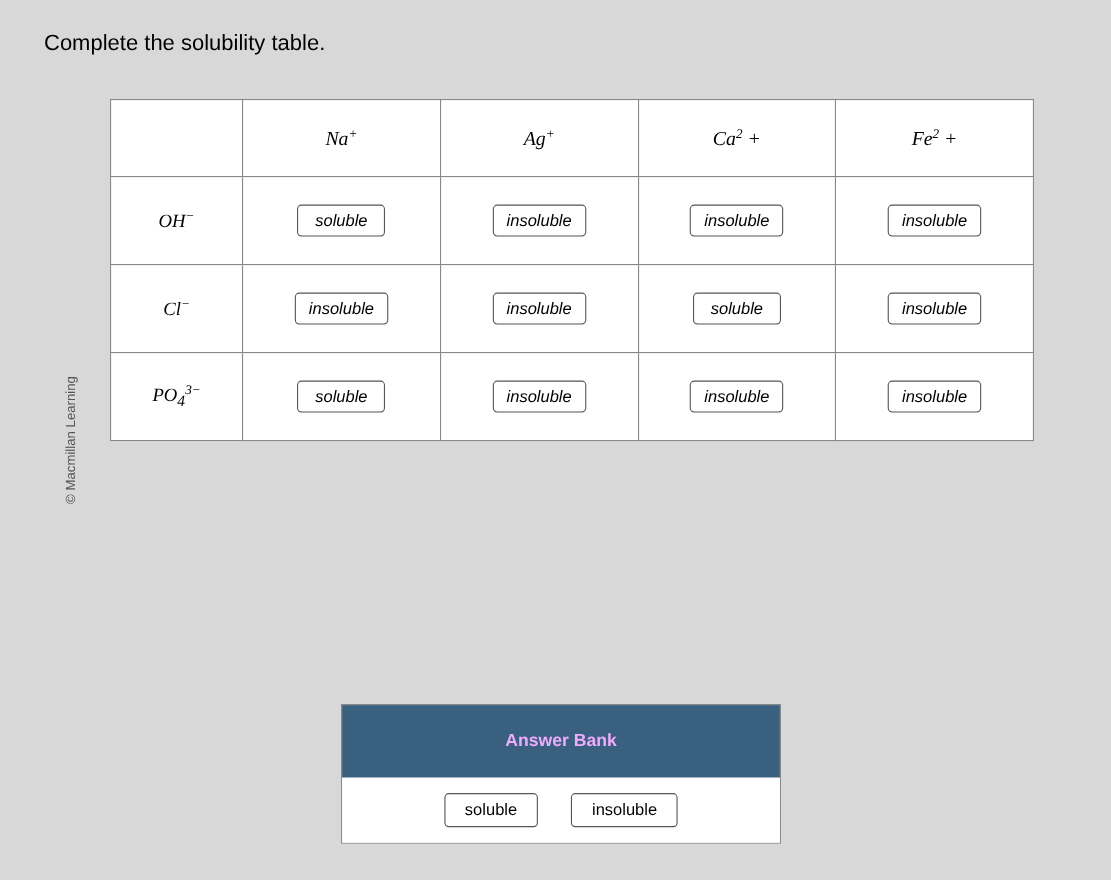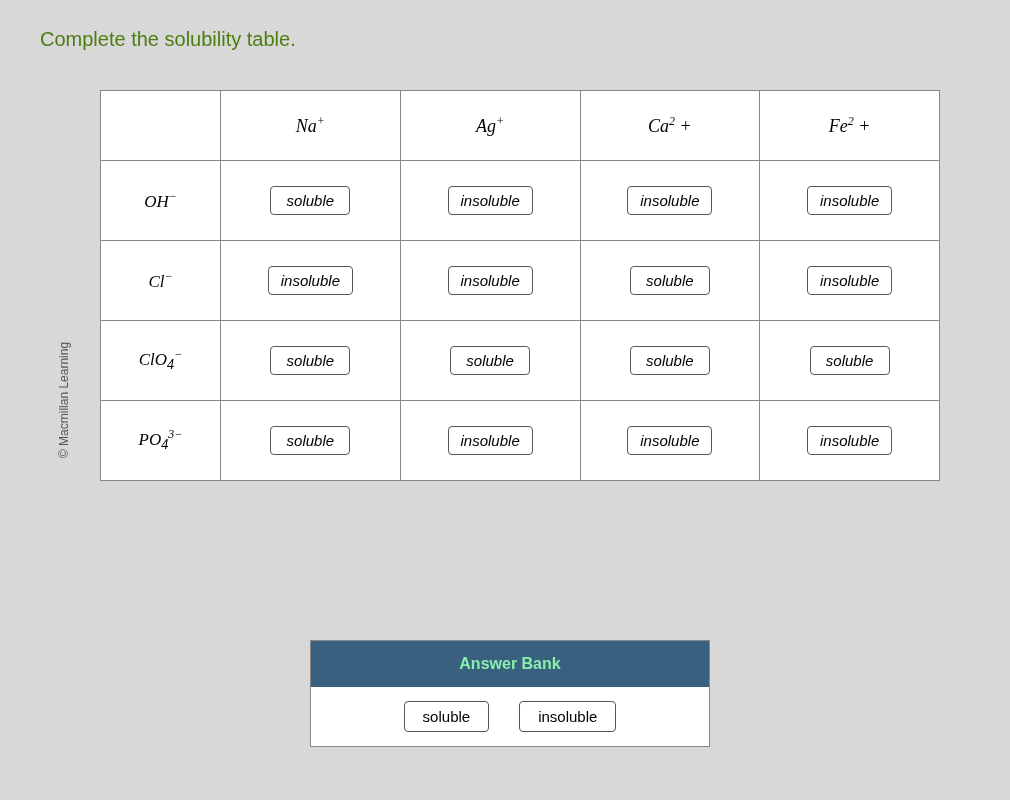--- a/index.html
+++ b/index.html
@@ -23,21 +23,21 @@
       color: #555;
       white-space: nowrap;
       font-family: Arial, sans-serif;
     }
 
     .page-title {
       position: absolute;
       top: 28px;
       left: 40px;
       font-size: 20px;
-      color: #4d7c0f;
+      color: #000000;
       font-family: Arial, sans-serif;
     }
 
     .table-wrapper {
       position: absolute;
       top: 90px;
       left: 100px;
       right: 50px;
     }
 
@@ -91,23 +91,23 @@
       position: absolute;
       left: 310px;
       top: 640px;
       width: 400px;
       background: white;
       border: 1.5px solid #888;
     }
 
     .answer-bank-header {
       background: #3a6080;
-      color: #86efac;
+      color: #f0abfc;
       text-align: center;
-      padding: 14px;
+      padding: 24px;
       font-size: 16px;
       font-family: Arial, sans-serif;
       font-weight: bold;
     }
 
     .answer-bank-body {
       display: flex;
       justify-content: center;
       gap: 30px;
       padding: 14px 20px;
@@ -170,35 +170,20 @@
           <span class="answer-box">insoluble</span>
         </td>
         <td>
           <span class="answer-box">soluble</span>
         </td>
         <td>
           <span class="answer-box">insoluble</span>
         </td>
       </tr>
 
-      <tr>
-        <td class="row-label">ClO<sub>4</sub><sup>−</sup></td>
-        <td>
-          <span class="answer-box">soluble</span>
-        </td>
-        <td>
-          <span class="answer-box">soluble</span>
-        </td>
-        <td>
-          <span class="answer-box">soluble</span>
-        </td>
-        <td>
-          <span class="answer-box">soluble</span>
-        </td>
-      </tr>
 
       <tr>
         <td class="row-label">PO<sub>4</sub><sup>3−</sup></td>
         <td>
           <span class="answer-box">soluble</span>
         </td>
         <td>
           <span class="answer-box">insoluble</span>
         </td>
         <td>

